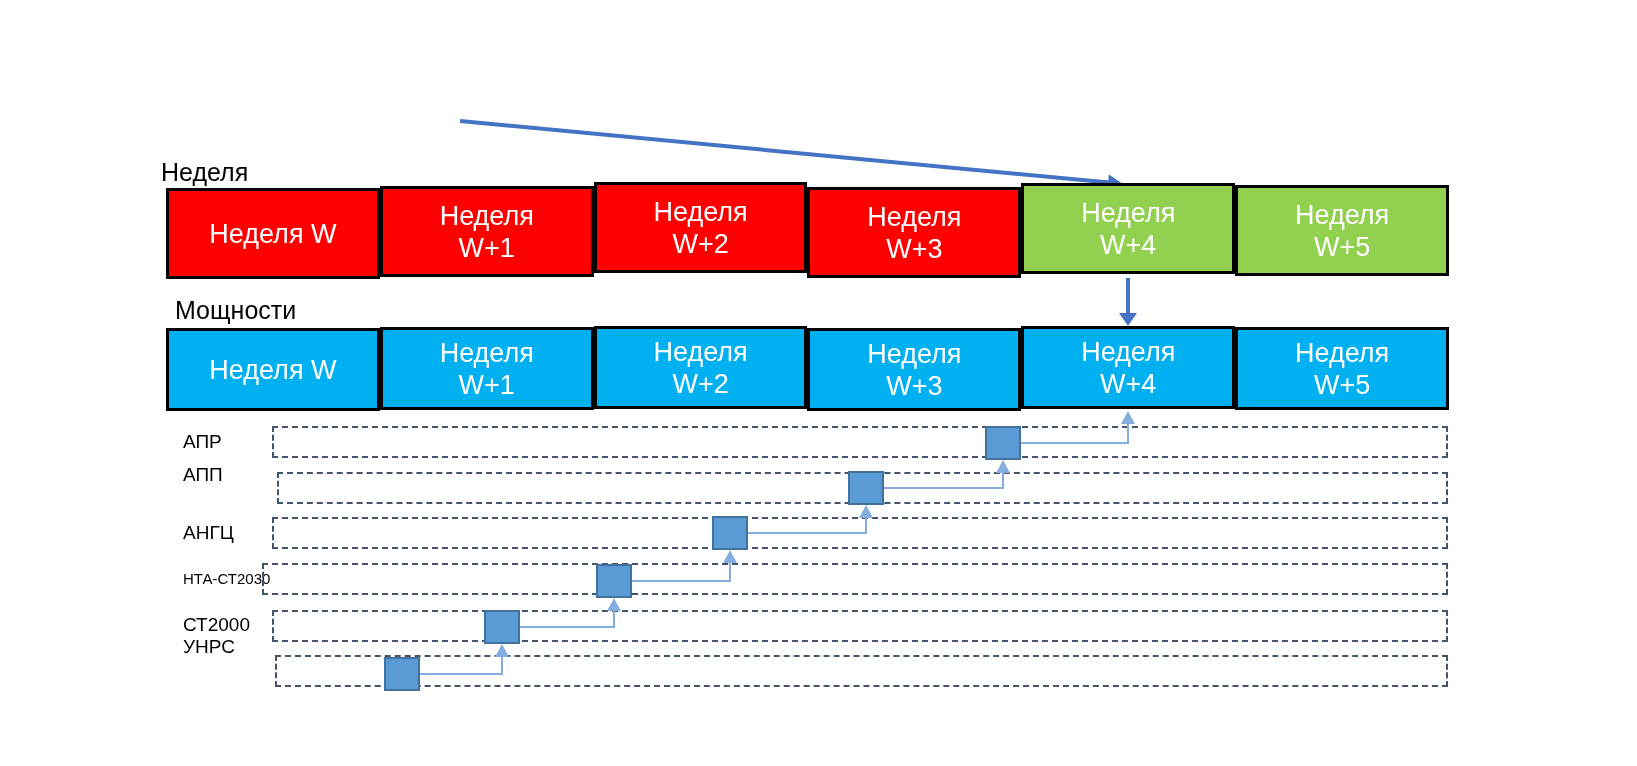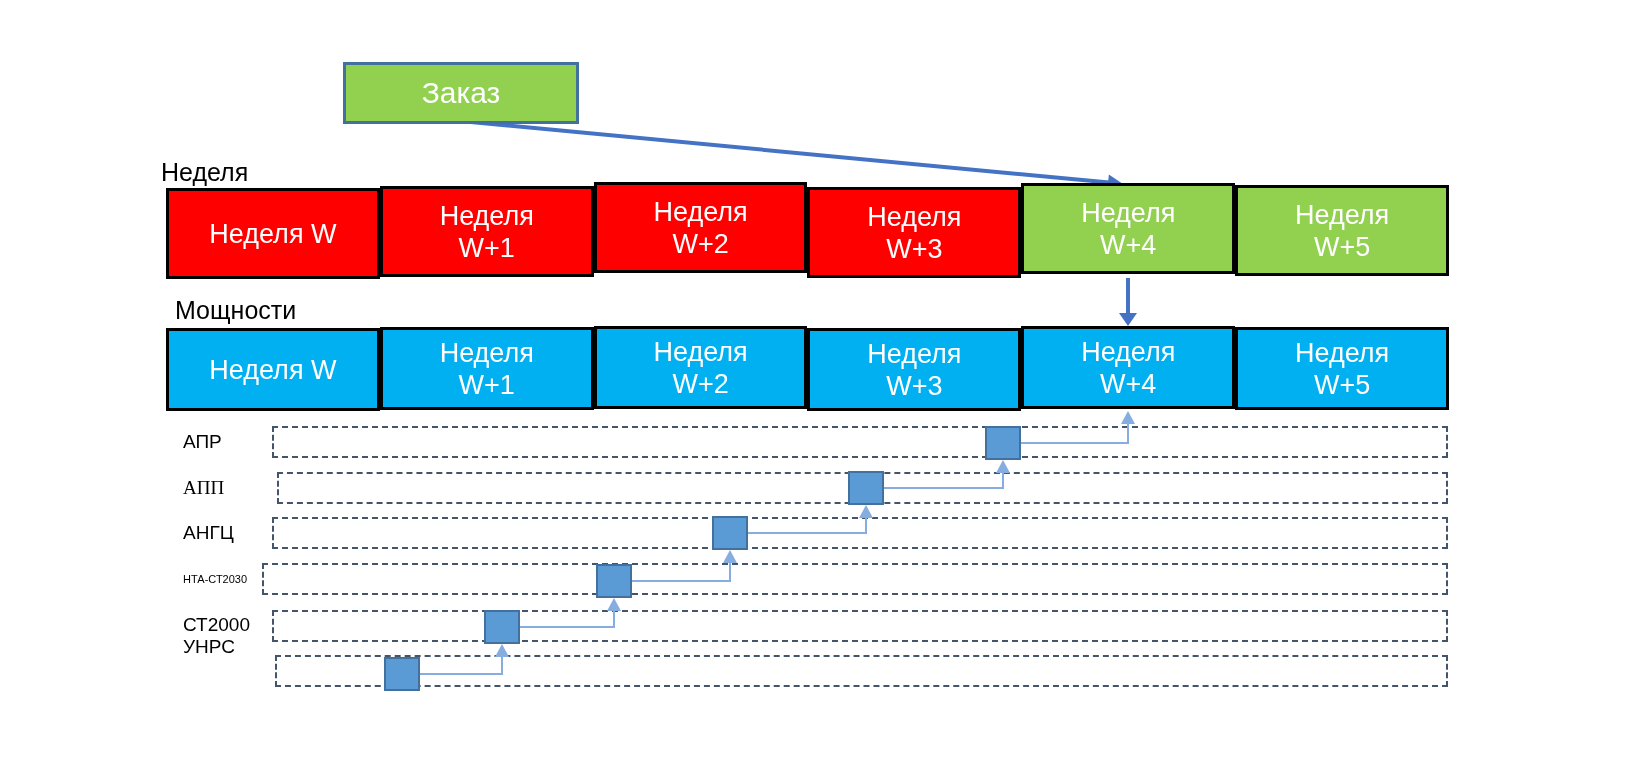--- a/index.html
+++ b/index.html
@@ -33,42 +33,39 @@
   .wcell{flex:1;border:3px solid var(--c-cell-border,#000);box-sizing:border-box;
     display:flex;flex-direction:column;align-items:center;justify-content:center;
     color:#fff;font-size:27px;line-height:32px;white-space:nowrap;}
   .red{background:var(--c-quota-closed,#FF0000);}
   .green{background:var(--c-quota-open,#92D050);}
   .blue{background:var(--c-capacity,#00B0F0);}
 
   
   .prow{position:absolute;height:32px;border:2px dashed var(--c-dash,#44546A);box-sizing:border-box;}
   .prow-label{position:absolute;left:183px;font-size:19px;line-height:22px;color:#000;}
-  .prow-label.small{font-size:11px;line-height:16px;}
+  .prow-label.small{font-size:15px;line-height:16px;}
 
   
   .sq{position:absolute;width:36px;height:34px;background:var(--c-block-fill,#5B9BD5);
     border:2px solid var(--c-block-border,#41719C);box-sizing:border-box;}
   .ch{position:absolute;height:2px;background:var(--c-connector,#85ADDF);}
   .cv{position:absolute;width:2px;background:var(--c-connector,#85ADDF);}
   .ca{position:absolute;width:0;height:0;border-left:7px solid transparent;
     border-right:7px solid transparent;border-bottom:13px solid var(--c-connector,#85ADDF);}
 </style>
 </head>
 <body>
 
 <div class="canvas">
 
   <div class="flow-line diag">
     <i class="head"></i>
   </div>
 
-  <div class="order-box">
-    <span>Заказ</span>
-  </div>
 
   <div class="sec-title" style="top:158px;">Неделя</div>
   <div class="wtable quota-table">
     <div class="wcell red" style="transform:translateY(2px);">
       <div>Неделя W</div>
       <div></div>
     </div>
     <div class="wcell red">
       <div>Неделя</div>
       <div>W+1</div>
@@ -117,21 +114,21 @@
       <div>Неделя</div>
       <div>W+4</div>
     </div>
     <div class="wcell blue">
       <div>Неделя</div>
       <div>W+5</div>
     </div>
   </div>
 
   <div class="prow-label" style="top:431px;">АПР</div>
-  <div class="prow-label" style="top:477px;font-family:Liberation Serif, serif;">АПП</div>
+  <div class="prow-label" style="top:464px;">АПП</div>
   <div class="prow-label" style="top:522px;">АНГЦ</div>
   <div class="prow-label small" style="top:571px;">НТА-СТ2030</div>
   <div class="prow-label" style="top:614px;">СТ2000</div>
   <div class="prow-label" style="top:636px;">УНРС</div>
 
   <div class="prow" style="left:272px;top:426px;width:1176px;"></div>
   <div class="prow" style="left:277px;top:472px;width:1171px;"></div>
   <div class="prow" style="left:272px;top:517px;width:1176px;"></div>
   <div class="prow" style="left:262px;top:563px;width:1186px;"></div>
   <div class="prow" style="left:272px;top:610px;width:1176px;"></div>

